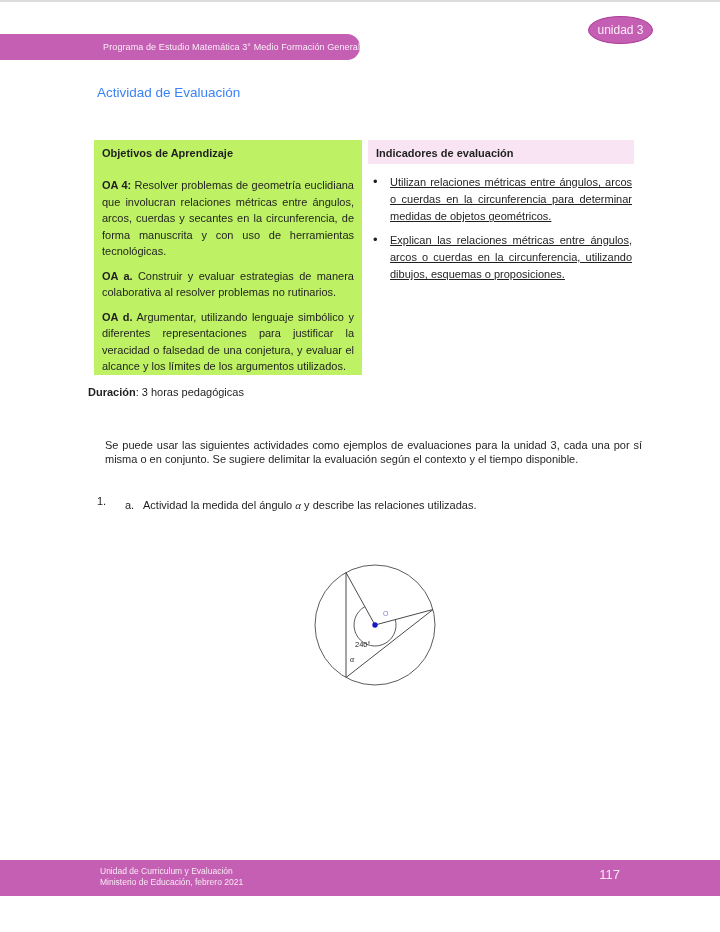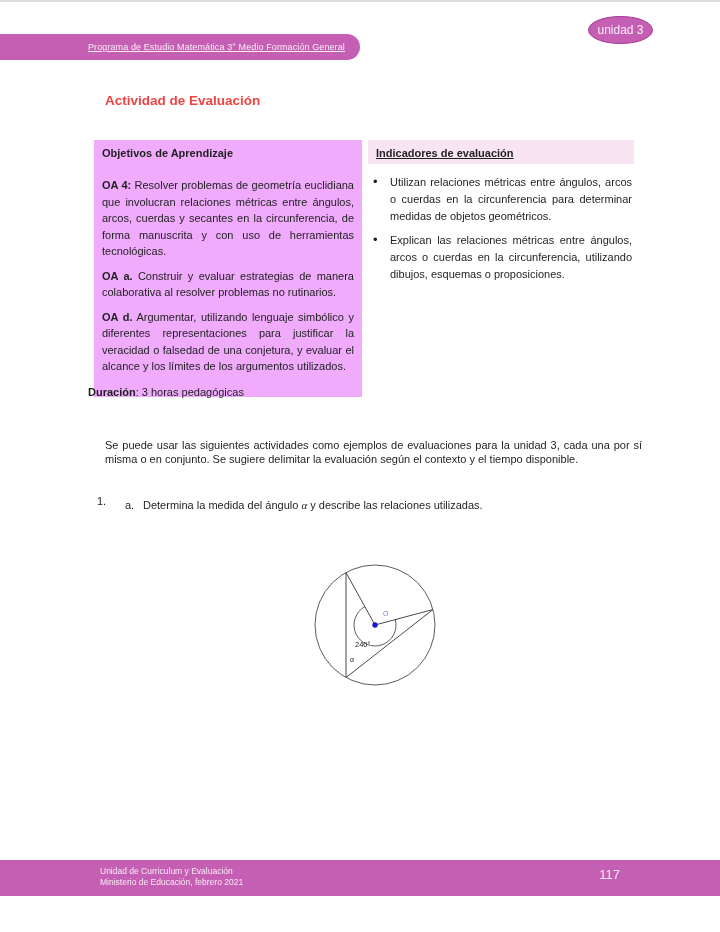--- a/index.html
+++ b/index.html
@@ -7,52 +7,52 @@
     position:relative; width:720px; height:932px; margin:0 auto;
     background:#ffffff; overflow:hidden;
     font-family:"Liberation Sans", sans-serif; color:#1f1f1f;
   }
   .top-edge { position:absolute; left:0; top:0; width:720px; height:2px; background:#dcdcdc; }
 
   
   .header-bar {
     position:absolute; left:0; top:34px; width:360px; height:26px;
     background:#c45fb3; border-radius:0 13px 13px 0;
-    display:flex; align-items:center; justify-content:flex-start;
+    display:flex; align-items:center; justify-content:flex-end;
     padding-left:88px; box-sizing:border-box;
-    color:#fbeef8; font-size:9px; letter-spacing:0.1px; white-space:nowrap;text-decoration:underline;
+    color:#fbeef8; font-size:9px; letter-spacing:0.1px; white-space:nowrap;
   }
   .unit-badge {
     position:absolute; left:588px; top:16px; width:65px; height:28px;
     background:#c45fb3; border:1px solid #ab3e98; border-radius:50%;
     display:flex; align-items:center; justify-content:center;
     color:#fbeef8; font-size:12px; box-sizing:border-box;
   }
 
   .doc-title {
-    position:absolute; left:97px; top:85px; margin:8px;
-    font-size:13.5px; font-weight:bold; color:#ef4444;
+    position:absolute; left:97px; top:85px; margin:0;
+    font-size:13.5px; font-weight:normal; color:#3b82f6;
   }
 
   
   .eval-table { position:absolute; left:94px; top:140px; width:540px; display:flex; }
-  .col-obj { width:268px; background:#f0abfc; padding-bottom:22px; box-sizing:border-box; }
+  .col-obj { width:268px; background:#bef264; padding-bottom:0; box-sizing:border-box; }
   .col-gap { width:6px; }
   .col-ind { width:266px; box-sizing:border-box; }
   .cell-hdr { padding:7px 8px 5px 8px; font-size:11px; font-weight:bold; }
-  .col-ind .cell-hdr { background:#f9e4f3;text-decoration:underline; }
+  .col-ind .cell-hdr { background:#f9e4f3; }
   .obj-para {
     margin:13px 8px 0 8px; font-size:11px; line-height:16.5px;
     text-align:justify;
   }
   .obj-para + .obj-para { margin-top:8px; }
   .ind-list { list-style:none; margin:10px 0 0 0; padding:0; }
   .ind-item {
     position:relative; padding-left:22px; margin:0 2px 6px 0;
-    font-size:11px; line-height:17.2px; text-align:justify;
+    font-size:11px; line-height:17.2px; text-align:justify;text-decoration:underline;
   }
   .ind-item::before { content:"\2022"; position:absolute; left:5px; top:-1px; font-size:13px; }
 
   .duration-line { position:absolute; left:88px; top:386px; margin:0; font-size:11px; }
 
   .intro-para {
     position:absolute; left:97px; top:430px; width:537px; margin:8px;
     font-size:11px; line-height:14px; text-align:justify;
   }
 
@@ -111,21 +111,21 @@
     </div>
   </div>
 
   <p class="duration-line"><b>Duración</b><span>: 3 horas pedagógicas</span></p>
 
   <p class="intro-para">Se puede usar las siguientes actividades como ejemplos de evaluaciones para la unidad 3, cada una por sí misma o en conjunto. Se sugiere delimitar la evaluación según el contexto y el tiempo disponible.</p>
 
   <div class="q1">
     <span class="q1-num">1.</span>
     <div class="q1-body">
-      <p class="q1a"><span class="q1a-letter">a.</span><span>Determina la medida del ángulo </span><span class="math">α</span><span> y describe las relaciones utilizadas.</span></p>
+      <p class="q1a"><span class="q1a-letter">a.</span><span>Actividad la medida del ángulo </span><span class="math">α</span><span> y describe las relaciones utilizadas.</span></p>
     </div>
   </div>
 
   <div class="figure-wrap">
     <svg width="168" height="142" viewBox="0 0 168 142">
       <circle class="circ" cx="76" cy="69" r="60"></circle>
       <line class="fig-line" x1="76" y1="69" x2="47" y2="16.5"></line>
       <line class="fig-line" x1="76" y1="69" x2="134" y2="53.5"></line>
       <line class="fig-line" x1="47" y1="16.5" x2="47" y2="121.5"></line>
       <line class="fig-line" x1="47" y1="121.5" x2="134" y2="53.5"></line>

